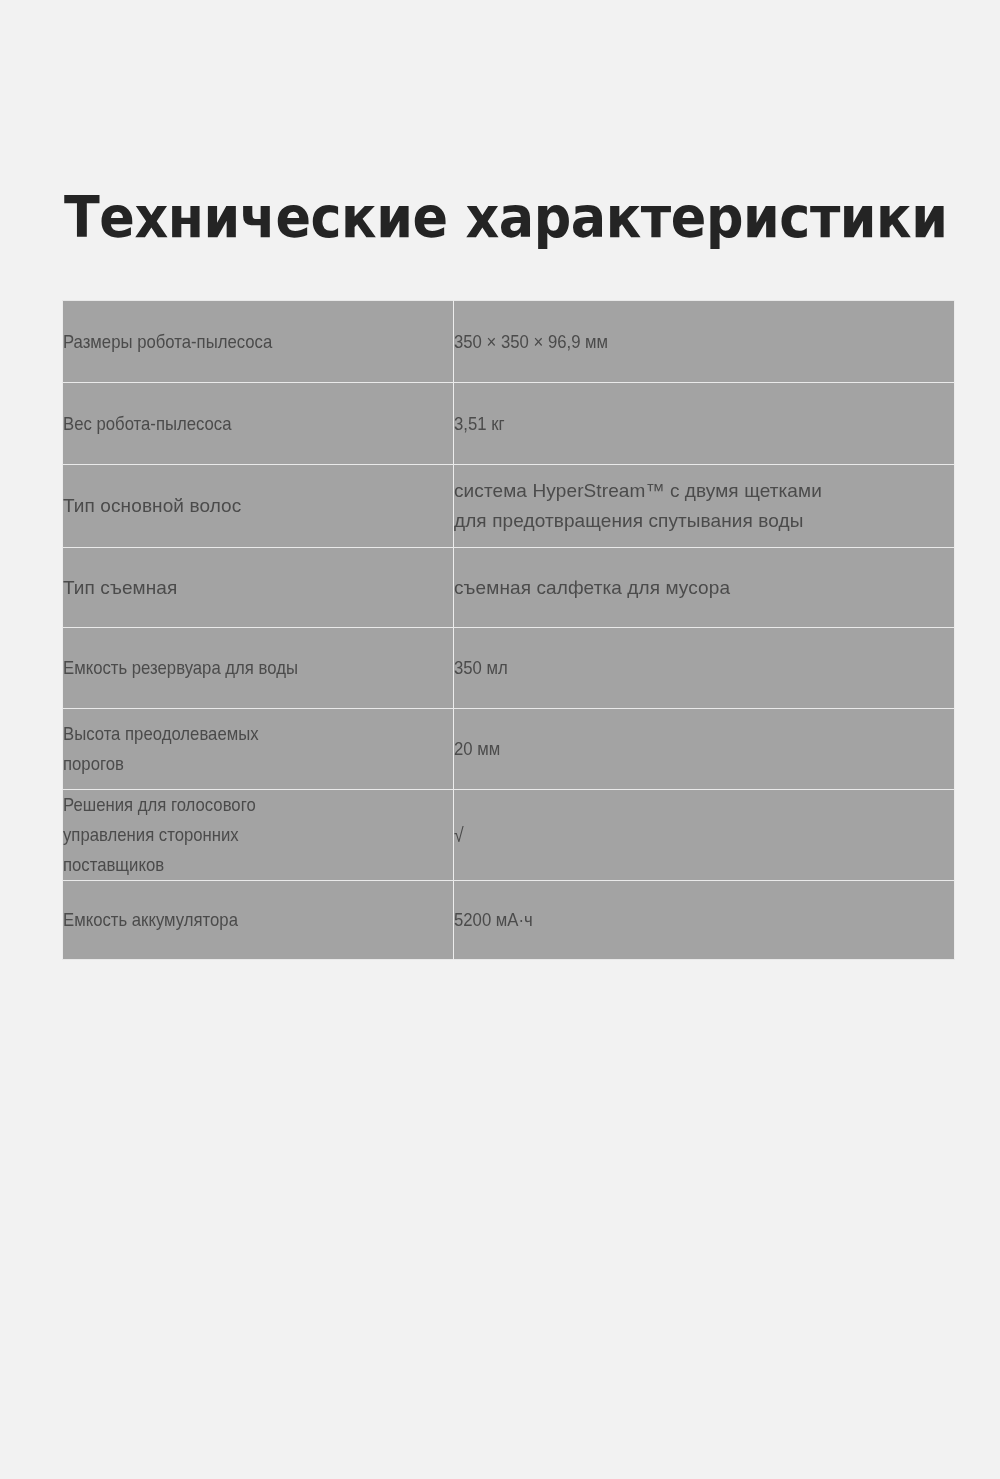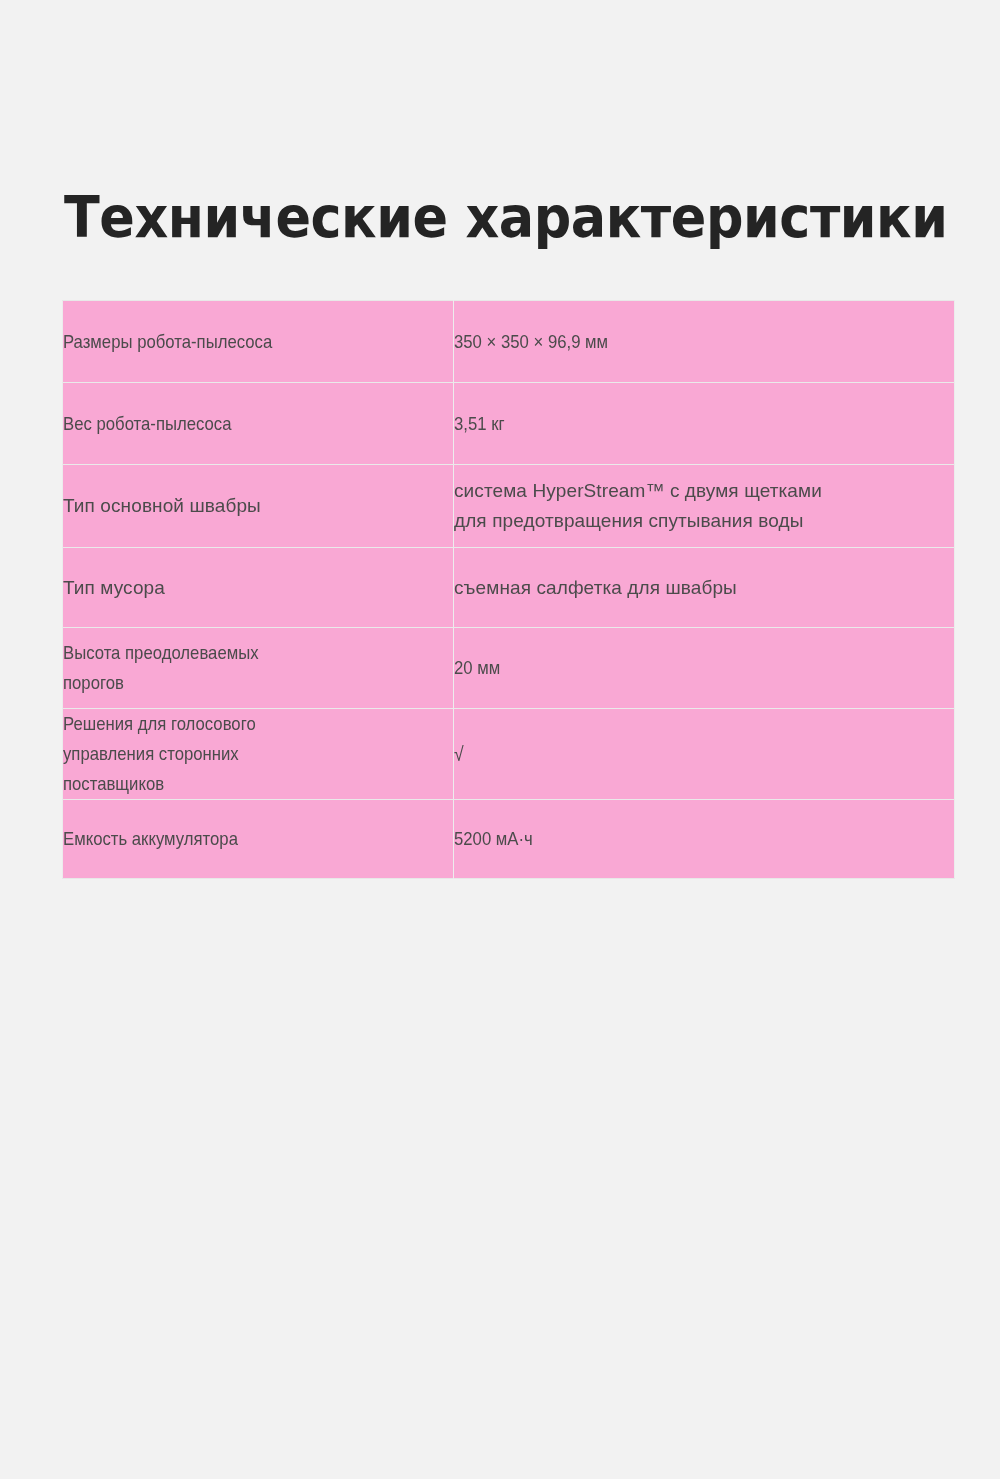--- a/index.html
+++ b/index.html
@@ -53,21 +53,21 @@
     border-right: 1px solid #ececec;
     border-bottom: 1px solid #e8e8e8;
   }
 
   .spec-table tr {
     background: #f6f6f6;
   }
 
   .spec-table td {
     border-bottom: 1px solid #eaeaea;
-    background: #f9a8d4;
+    background: #a3a3a3;
     vertical-align: middle;
     padding: 0;
   }
   .spec-table tr:last-child td {
     border-bottom: none;
   }
 
   .cell-label {
     width: 390px;
     border-right: 1px solid #ededed;
@@ -150,37 +150,45 @@
         <td class="cell-value">
           <span class="condensed">3,51 кг</span>
         </td>
       </tr>
 
 
 
 
       <tr class="r7">
         <td class="cell-label">
-          <span class="regular">Тип основной швабры</span>
+          <span class="regular">Тип основной волос</span>
         </td>
         <td class="cell-value">
           <span class="regular">система HyperStream™ с двумя щетками
 для предотвращения спутывания воды</span>
         </td>
       </tr>
 
       <tr class="r8">
         <td class="cell-label">
-          <span class="regular">Тип мусора</span>
-        </td>
-        <td class="cell-value">
-          <span class="regular">съемная салфетка для швабры</span>
-        </td>
-      </tr>
-
+          <span class="regular">Тип съемная</span>
+        </td>
+        <td class="cell-value">
+          <span class="regular">съемная салфетка для мусора</span>
+        </td>
+      </tr>
+
+      <tr class="r9">
+        <td class="cell-label">
+          <span class="condensed">Емкость резервуара для воды</span>
+        </td>
+        <td class="cell-value">
+          <span class="condensed">350 мл</span>
+        </td>
+      </tr>
 
 
       <tr class="r11">
         <td class="cell-label">
           <span class="condensed">Высота преодолеваемых
 порогов</span>
         </td>
         <td class="cell-value">
           <span class="condensed">20 мм</span>
         </td>

